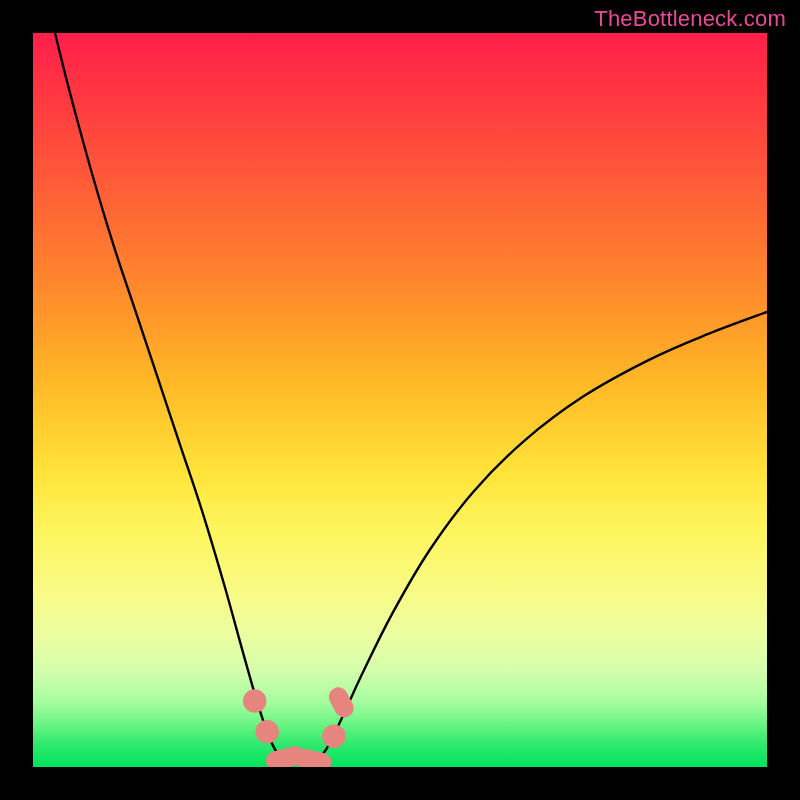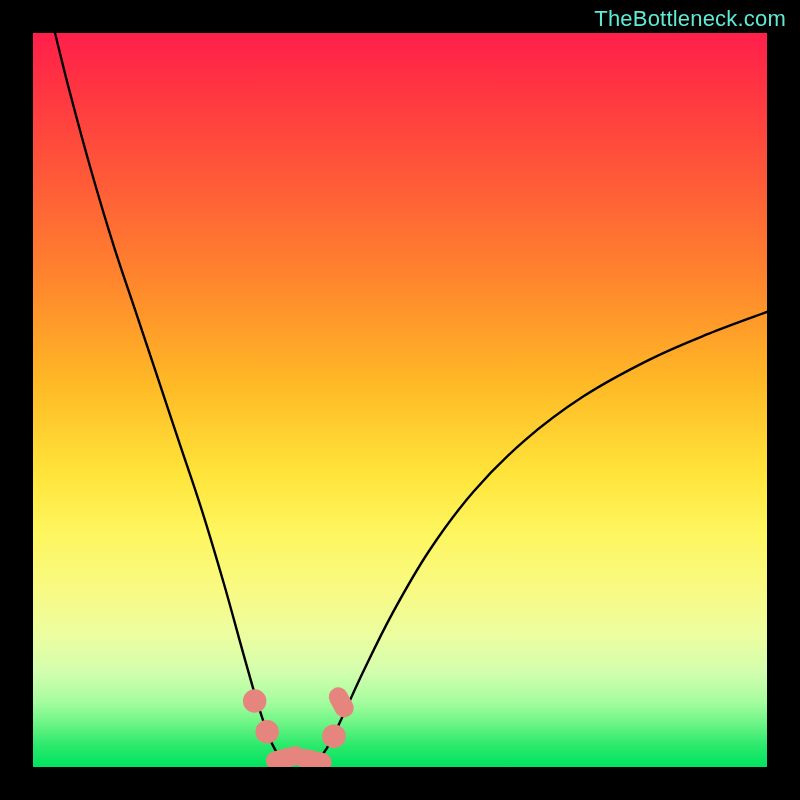--- a/index.html
+++ b/index.html
@@ -55,21 +55,21 @@
     position: absolute;
     left: 0;
     top: 0;
     width: 734px;
     height: 734px;
   }
   .watermark {
     position: absolute;
     top: 6px;
     right: 14px;
-    color: #5eead4;
+    color: #ec4899;
     font-size: 22px;
     font-weight: 400;
     letter-spacing: 0.2px;
     user-select: none;
   }
 </style>
 </head>
 <body>
 
 <div class="frame">

